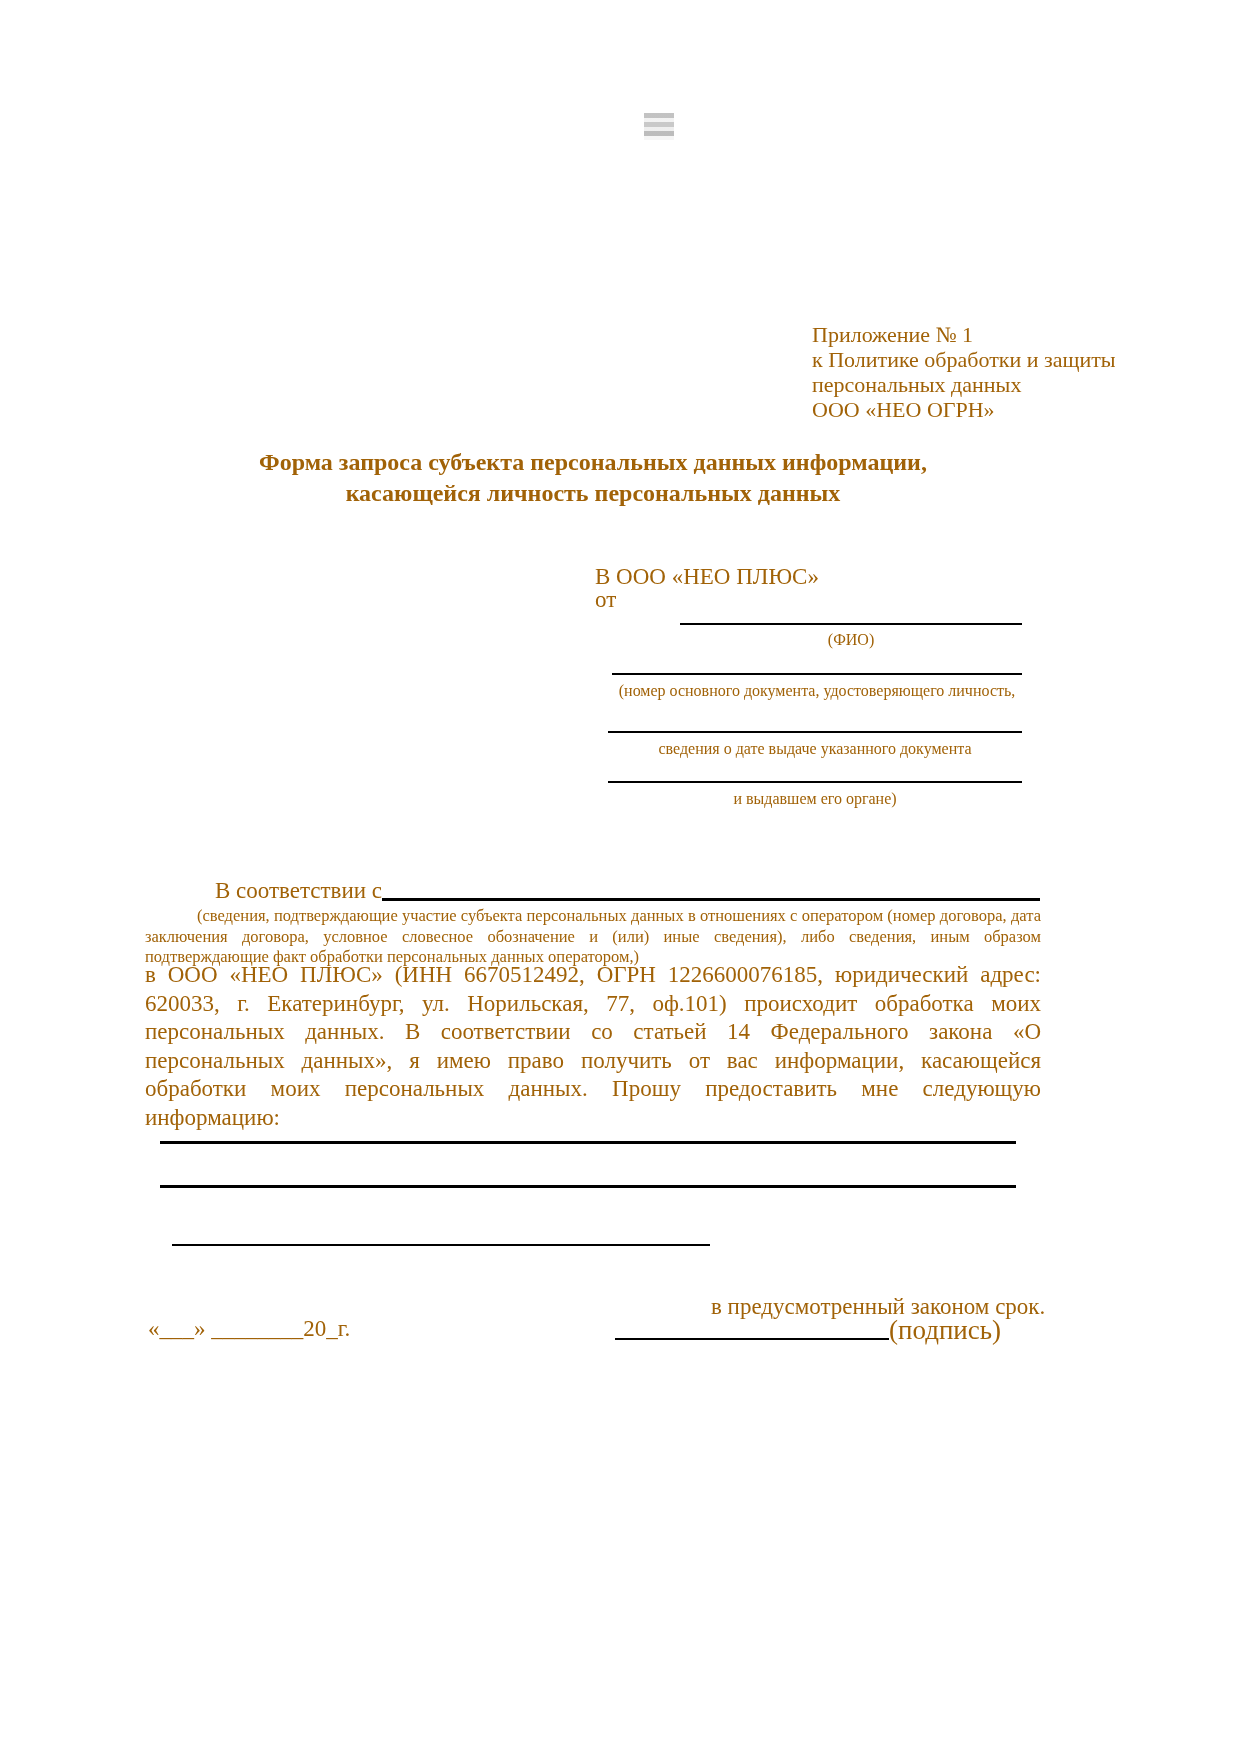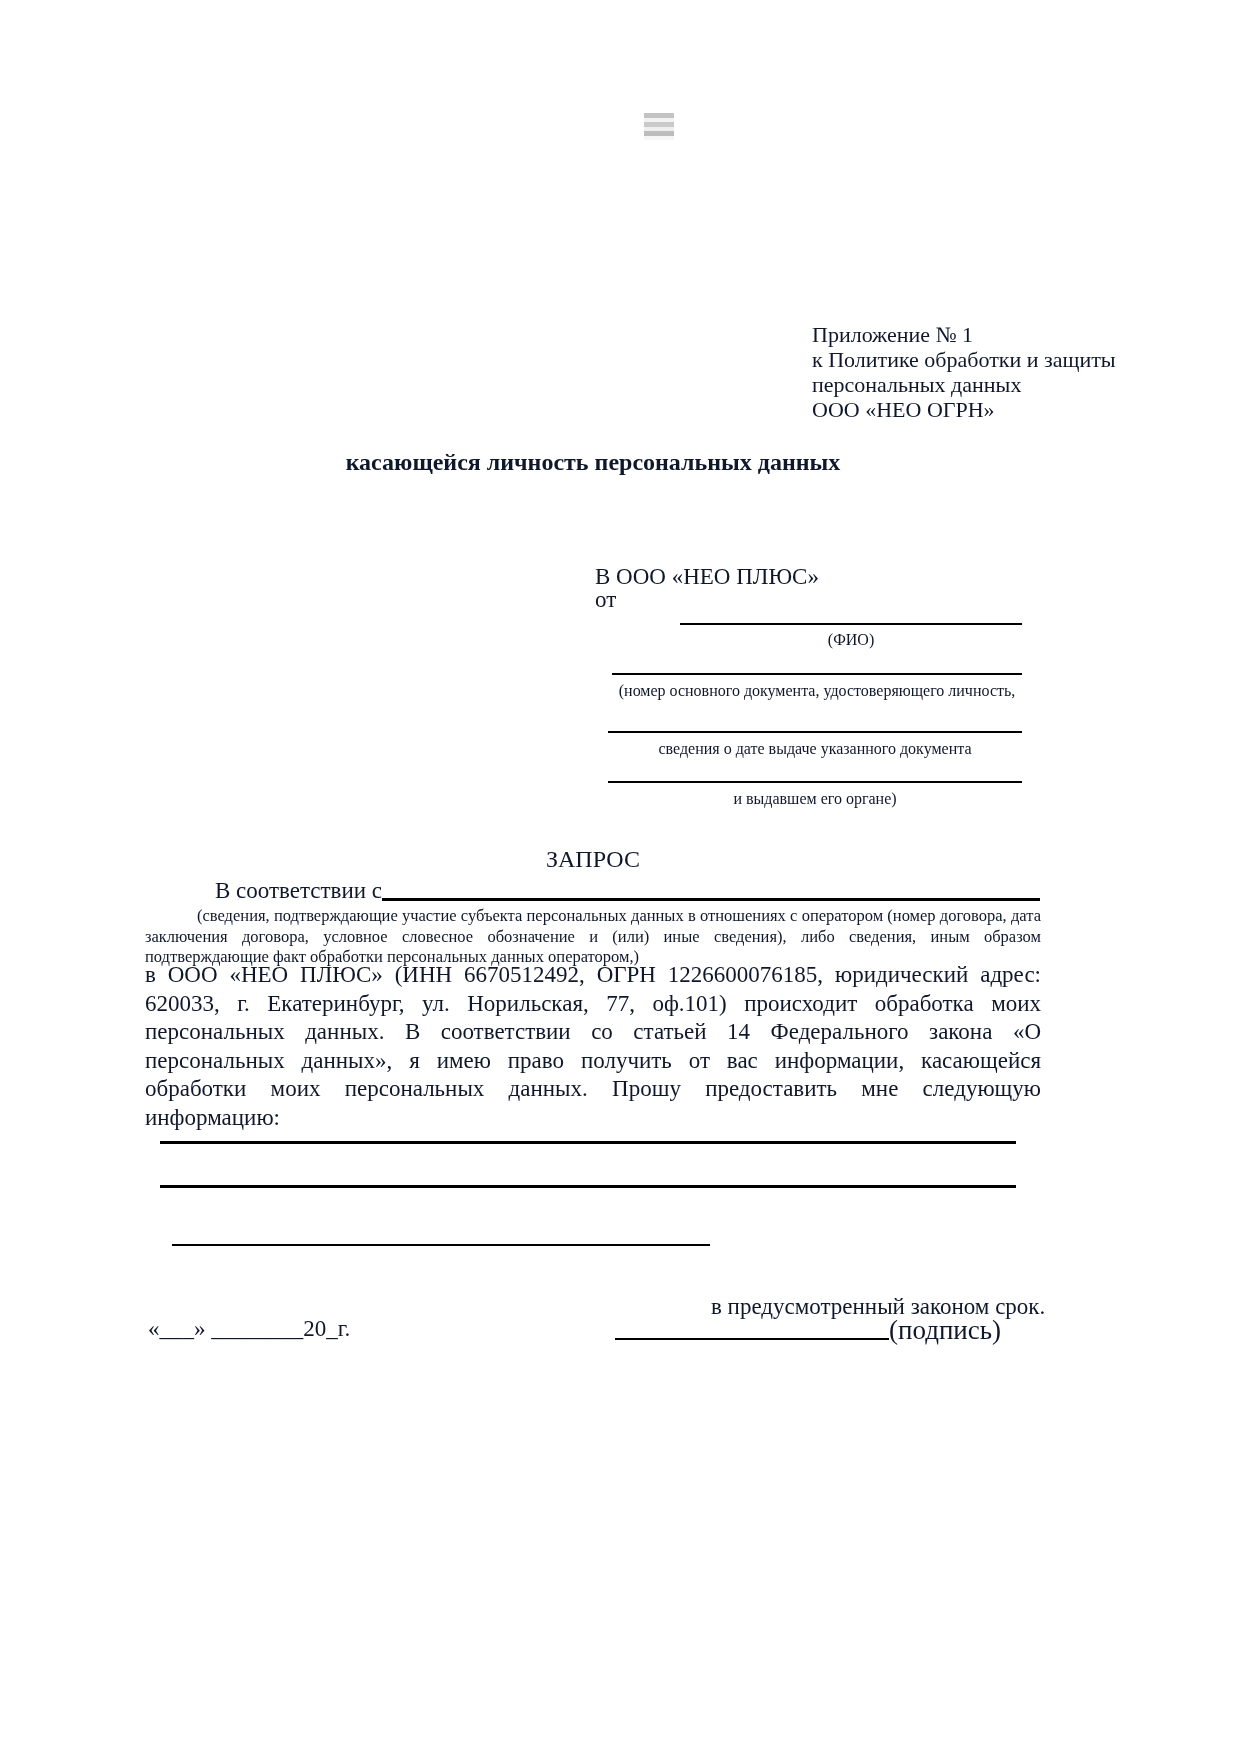--- a/index.html
+++ b/index.html
@@ -6,21 +6,21 @@
     margin: 0;
     padding: 0;
     background: #ffffff;
   }
   .page {
     position: relative;
     width: 1152px;
     height: 1755px;
     background: #ffffff;
     font-family: "Liberation Serif", "DejaVu Serif", serif;
-    color: #0f172a;
+    color: #a16207;
     overflow: hidden;
   }
   .abs { position: absolute; }
 
   
   .logo-placeholder {
     left: 644px; top: 113px; width: 30px; height: 27px;
     background:
       repeating-linear-gradient(180deg,
         #bcbcbc 0px, #bcbcbc 5px,
@@ -109,39 +109,39 @@
   <div class="abs logo-placeholder"></div>
 
   <div class="abs appendix">
     <div>Приложение № 1</div>
     <div>к Политике обработки и защиты</div>
     <div>персональных данных</div>
     <div>ООО «НЕО ОГРН»</div>
   </div>
 
   <div class="abs title">
+    <div>Форма запроса субъекта персональных данных информации,</div>
     <div>касающейся личность персональных данных</div>
   </div>
 
   <div class="abs to-line">В ООО «НЕО ПЛЮС»</div>
   <div class="abs from-line">от</div>
 
   <div class="abs rule rule-fio"></div>
   <div class="abs cap cap-fio">(ФИО)</div>
 
   <div class="abs rule rule-doc"></div>
   <div class="abs cap cap-doc">(номер основного документа, удостоверяющего личность,</div>
 
   <div class="abs rule rule-date"></div>
   <div class="abs cap cap-date">сведения о дате выдаче указанного документа</div>
 
   <div class="abs rule rule-organ"></div>
   <div class="abs cap cap-organ">и выдавшем его органе)</div>
 
-  <div class="abs zapros">ЗАПРОС</div>
 
   <div class="abs accord-text">В соответствии с</div>
   <div class="abs rule-thick accord-rule"></div>
 
   <div class="abs footnote">(сведения, подтверждающие участие субъекта персональных данных в отношениях с оператором (номер договора, дата заключения договора, условное словесное обозначение и (или) иные сведения), либо сведения, иным образом подтверждающие факт обработки персональных данных оператором,)</div>
 
   <div class="abs body-par">в ООО «НЕО ПЛЮС» (ИНН 6670512492, ОГРН 1226600076185, юридический адрес: 620033, г. Екатеринбург, ул. Норильская, 77, оф.101) происходит обработка моих персональных данных. В соответствии со статьей 14 Федерального закона «О персональных данных», я имею право получить от вас информации, касающейся обработки моих персональных данных. Прошу предоставить мне следующую информацию:</div>
 
   <div class="abs rule-thick rule-a"></div>
   <div class="abs rule-thick rule-b"></div>

